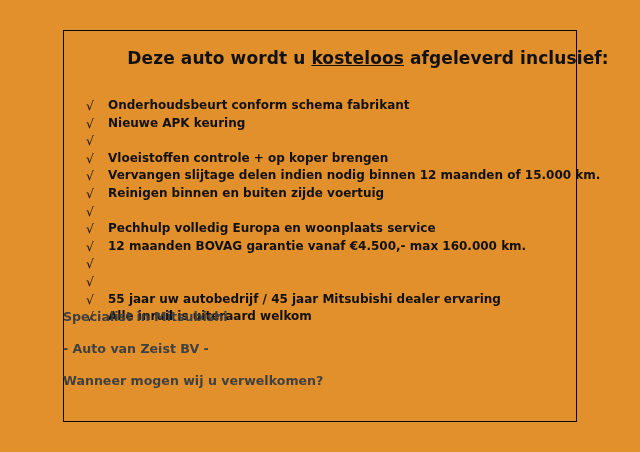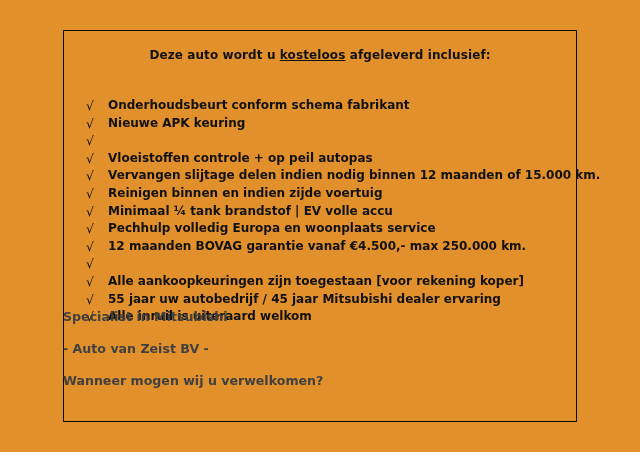--- a/index.html
+++ b/index.html
@@ -27,24 +27,25 @@
     height: 392px;
     border: 1px solid #0a0a0a;
     box-sizing: border-box;
   }
   .headline {
     position: absolute;
     left: 63px;
     top: 48px;
     width: 514px;
     text-align: center;
-    font-size: 12px;
+    font-size: 17px;
     font-weight: bold;
     color: #111111;
     letter-spacing: 0.1px;
+    padding-left: 48px;
   }
   .headline .underline {
     text-decoration: underline;
   }
   .list {
     position: absolute;
     left: 86px;
     top: 98px;
     width: 470px;
   }
@@ -100,48 +101,46 @@
     </div>
     <div class="list-item">
       <span class="check">√</span>
       <span class="item-text">Nieuwe APK keuring</span>
     </div>
     <div class="list-item">
       <span class="check">√</span>
     </div>
     <div class="list-item">
       <span class="check">√</span>
-      <span class="item-text">Vloeistoffen controle + op peil autopas</span>
+      <span class="item-text">Vloeistoffen controle + op koper brengen</span>
     </div>
     <div class="list-item">
       <span class="check">√</span>
       <span class="item-text">Vervangen slijtage delen indien nodig binnen 12 maanden of 15.000 km.</span>
     </div>
     <div class="list-item">
       <span class="check">√</span>
-      <span class="item-text">Reinigen binnen en indien zijde voertuig</span>
+      <span class="item-text">Reinigen binnen en buiten zijde voertuig</span>
     </div>
     <div class="list-item">
       <span class="check">√</span>
-      <span class="item-text">Minimaal ¼ tank brandstof | EV volle accu</span>
     </div>
     <div class="list-item">
       <span class="check">√</span>
       <span class="item-text">Pechhulp volledig Europa en woonplaats service</span>
     </div>
     <div class="list-item">
       <span class="check">√</span>
-      <span class="item-text">12 maanden BOVAG garantie vanaf €4.500,- max 250.000 km.</span>
+      <span class="item-text">12 maanden BOVAG garantie vanaf €4.500,- max 160.000 km.</span>
     </div>
     <div class="list-item">
       <span class="check">√</span>
     </div>
     <div class="list-item">
       <span class="check">√</span>
-      <span class="item-text">Alle aankoopkeuringen zijn toegestaan [voor rekening koper]</span>
     </div>
     <div class="list-item">
       <span class="check">√</span>
       <span class="item-text">55 jaar uw autobedrijf / 45 jaar Mitsubishi dealer ervaring</span>
     </div>
     <div class="list-item">
       <span class="check">√</span>
       <span class="item-text">Alle inruil is uiteraard welkom</span>
     </div>
   </div>

